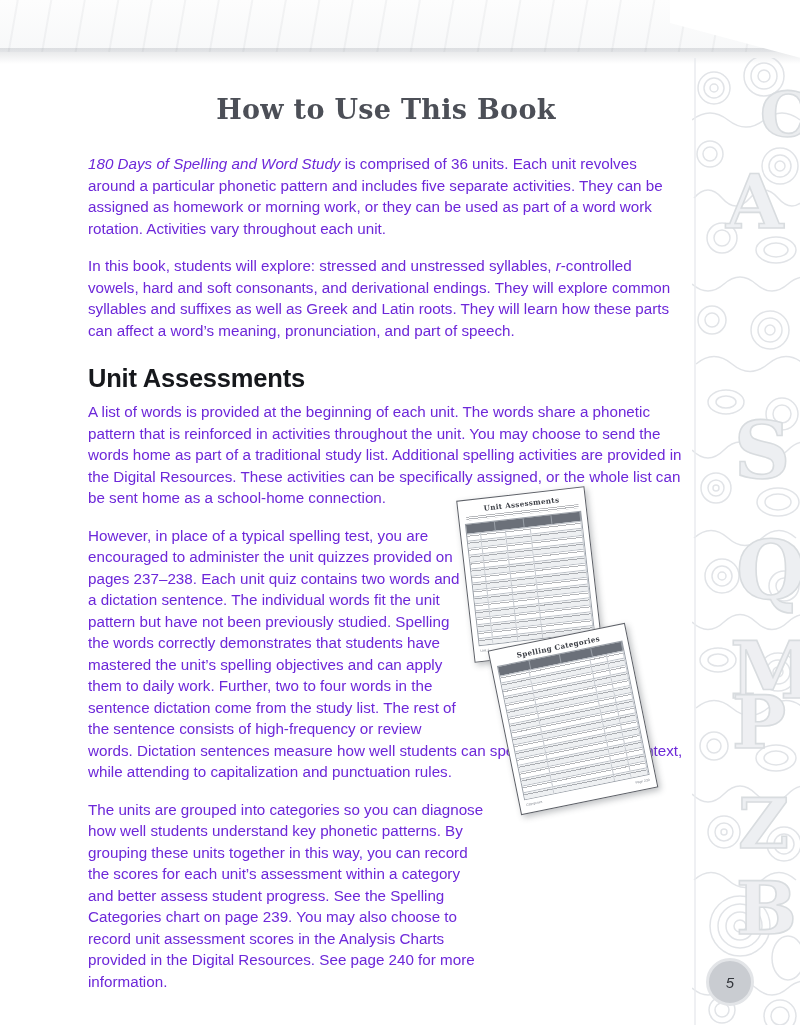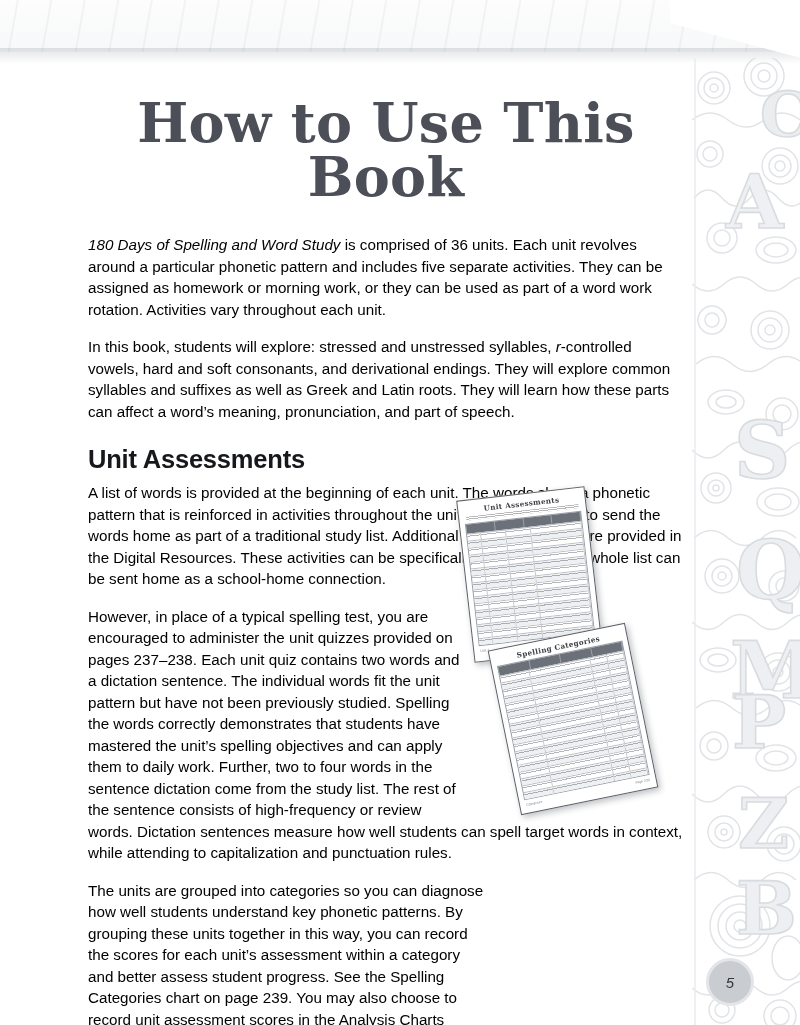--- a/index.html
+++ b/index.html
@@ -71,21 +71,21 @@
   .content {
     position: absolute;
     left: 88px;
     top: 96px;
     width: 596px;
   }
 
   h1.page-title {
     font-family: "DejaVu Serif", serif;
     font-weight: bold;
-    font-size: 54px;
+    font-size: 27px;
     line-height: 1.0;
     letter-spacing: 0.3px;
     color: #4c4f57;
     text-align: center;
     margin: 0 0 30px 0;
     padding: 0;
   }
 
   h2.section-title {
     font-family: "Liberation Sans", sans-serif;
@@ -95,21 +95,21 @@
     color: #16181c;
     margin: 23px 0 9px 0;
     padding: 0;
     letter-spacing: -0.2px;
   }
 
   p.body-text {
     font-family: "Liberation Sans", sans-serif;
     font-size: 15.2px;
     line-height: 21.5px;
-    color: #000000;
+    color: #6d28d9;
     margin: 0 0 16px 0;
     padding: 0;
     text-align: left;
   }
   p.body-text em { font-style: italic; }
 
   
   .wrap-zone { position: relative; }
   .float-spacer-a {
     float: right;

